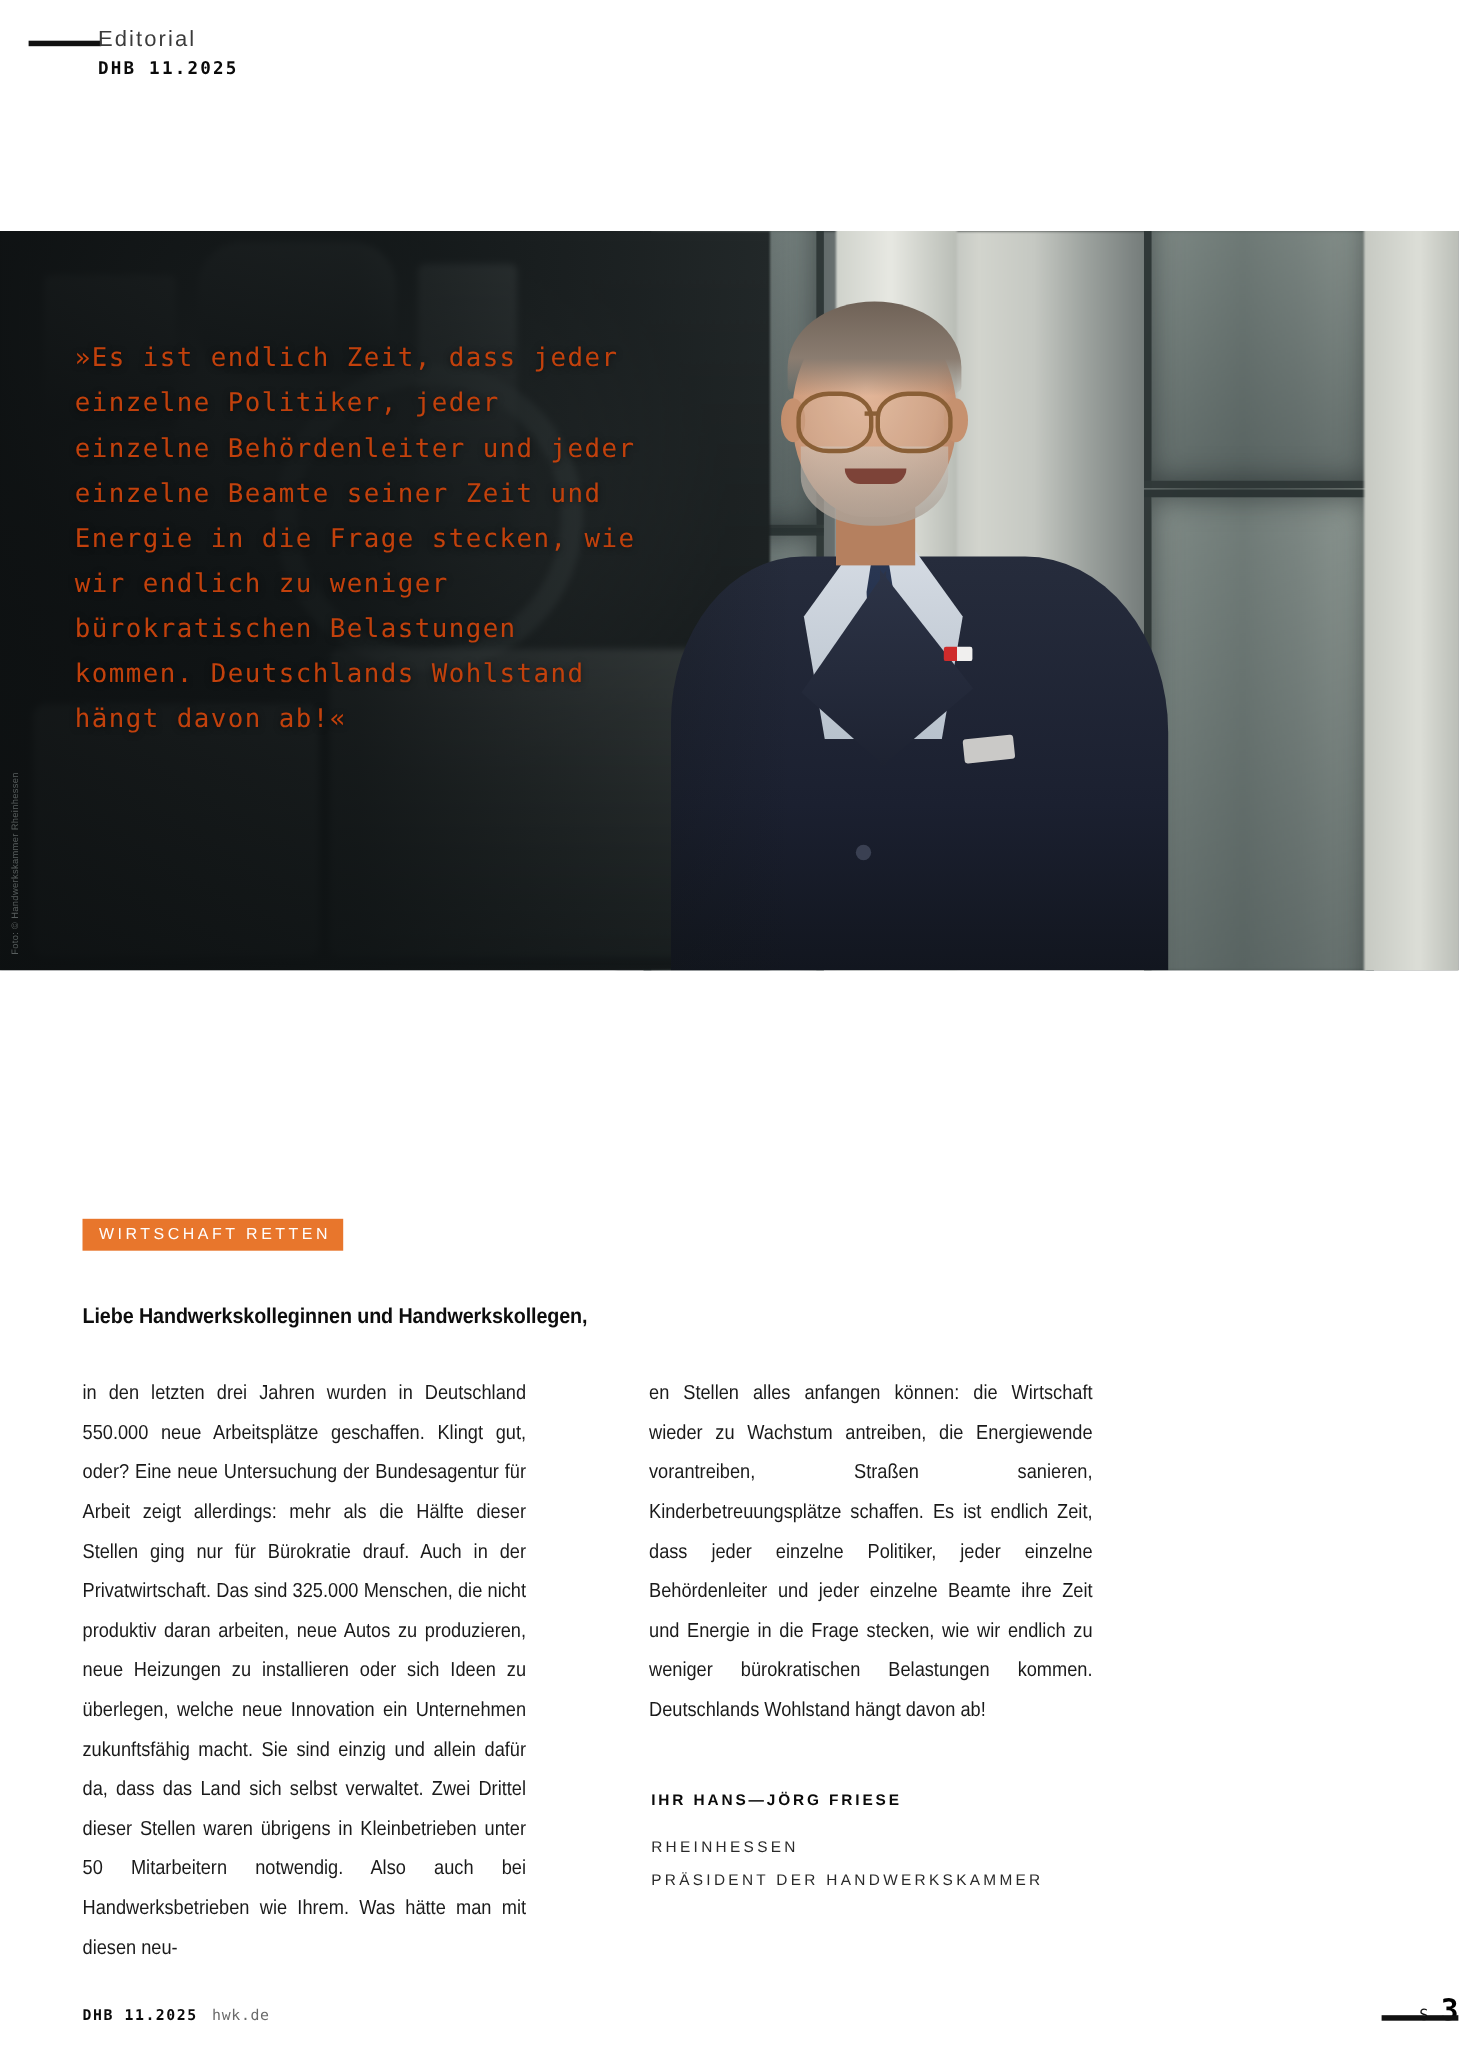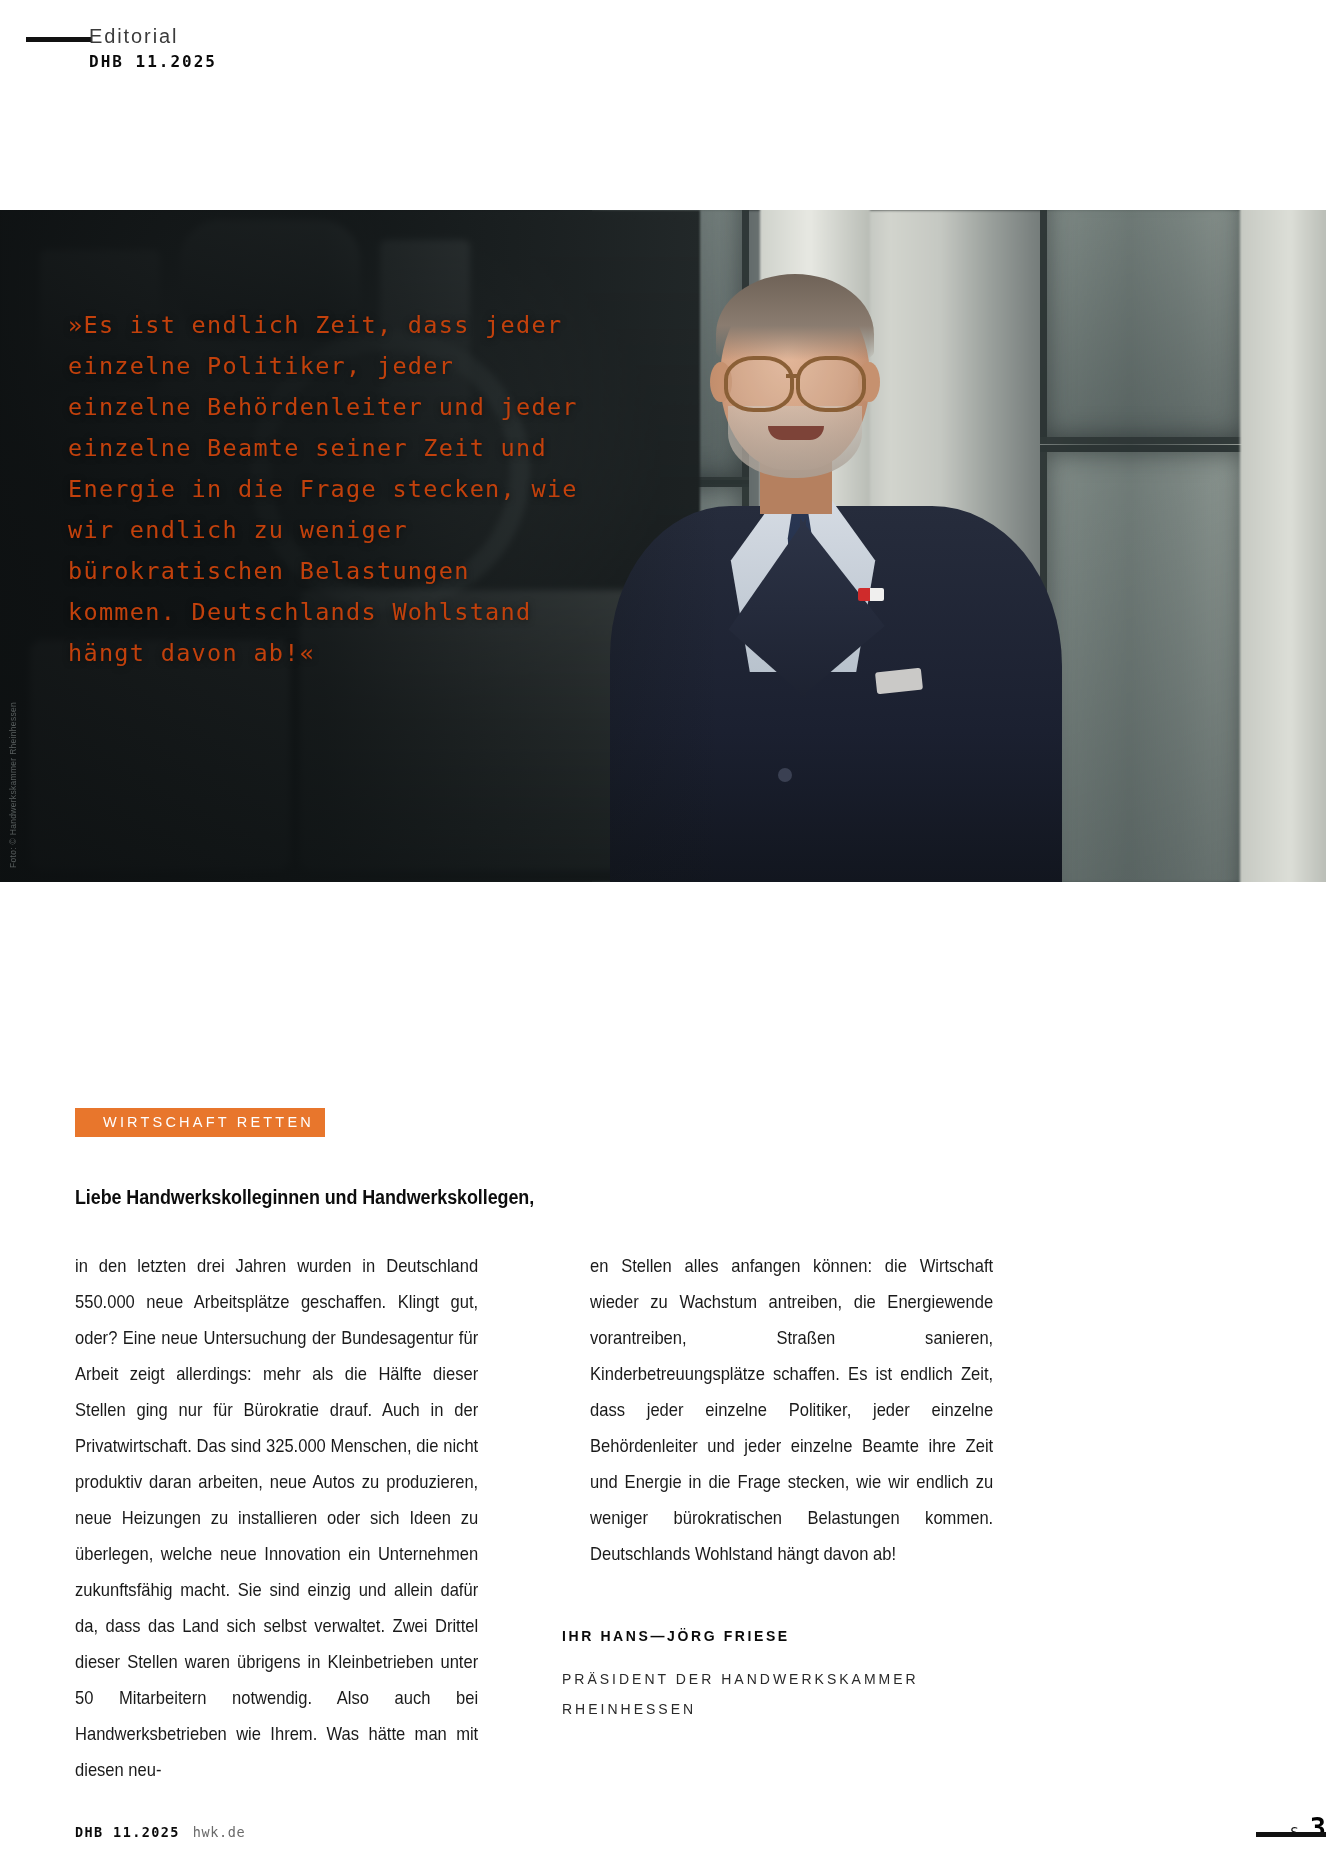--- a/index.html
+++ b/index.html
@@ -246,21 +246,21 @@
 
   
   .badge {
     position: absolute;
     left: 75px;
     top: 1108px;
     background: #e8762c;
     color: #ffffff;
     font-size: 14.5px;
     letter-spacing: 3.2px;
-    padding: 6px 11px 7px 28px;
+    padding: 6px 11px 7px 15px;
     white-space: nowrap;
   }
 
   
   .salutation {
     position: absolute;
     left: 75px;
     top: 1186px;
     font-family: "Liberation Sans Narrow", "Liberation Sans", sans-serif;
     font-size: 19.5px;
@@ -284,21 +284,21 @@
     transform: scaleX(0.9);
     transform-origin: left top;
   }
   .col p { margin: 0; }
   .col-left  { left: 75px;  width: 448px; }
   .col-right { left: 590px; width: 448px; }
 
   
   .sig {
     position: absolute;
-    left: 562px;
+    left: 592px;
     top: 1628px;
     width: 470px;
   }
   .sig-name {
     font-family: "Liberation Sans", sans-serif;
     font-size: 14px;
     font-weight: 700;
     letter-spacing: 2.6px;
     color: #0a0a0a;
     margin-bottom: 20px;
@@ -428,22 +428,22 @@
 <div class="col col-left">
   <p>in den letzten drei Jahren wurden in Deutschland 550.000 neue Arbeitsplätze geschaffen. Klingt gut, oder? Eine neue Untersuchung der Bundesagentur für Arbeit zeigt allerdings: mehr als die Hälfte dieser Stellen ging nur für Bürokratie drauf. Auch in der Privatwirtschaft. Das sind 325.000 Menschen, die nicht produktiv daran arbeiten, neue Autos zu produzieren, neue Heizungen zu installieren oder sich Ideen zu überlegen, welche neue Innovation ein Unternehmen zukunftsfähig macht. Sie sind einzig und allein dafür da, dass das Land sich selbst verwaltet. Zwei Drittel dieser Stellen waren übrigens in Kleinbetrieben unter 50 Mitarbeitern notwendig. Also auch bei Handwerksbetrieben wie Ihrem. Was hätte man mit diesen neu-</p>
 </div>
 
 <div class="col col-right">
   <p>en Stellen alles anfangen können: die Wirtschaft wieder zu Wachstum antreiben, die Energiewende vorantreiben, Straßen sanieren, Kinderbetreuungsplätze schaffen. Es ist endlich Zeit, dass jeder einzelne Politiker, jeder einzelne Behördenleiter und jeder einzelne Beamte ihre Zeit und Energie in die Frage stecken, wie wir endlich zu weniger bürokratischen Belastungen kommen. Deutschlands Wohlstand hängt davon ab!</p>
 </div>
 
 <div class="sig">
   <div class="sig-name">IHR HANS—JÖRG FRIESE</div>
+  <div class="sig-role">RHEINHESSEN</div>
   <div class="sig-role">PRÄSIDENT DER HANDWERKSKAMMER</div>
-  <div class="sig-role">RHEINHESSEN</div>
 </div>
 
 <div class="footer-left">
   <span class="f-issue">DHB 11.2025</span>
   <span class="f-site">hwk.de</span>
 </div>
 <div class="footer-right">
   <span class="f-s">S</span>
   <span class="f-page">3</span>
 </div>

